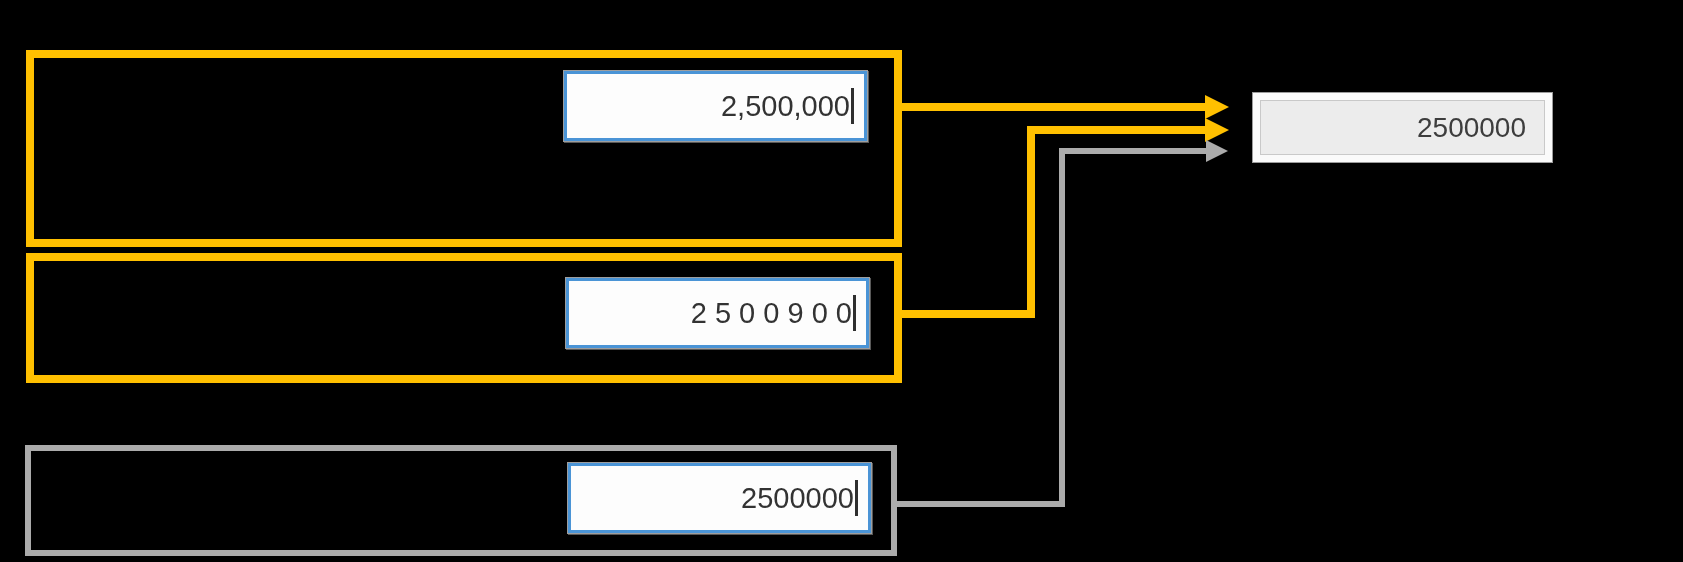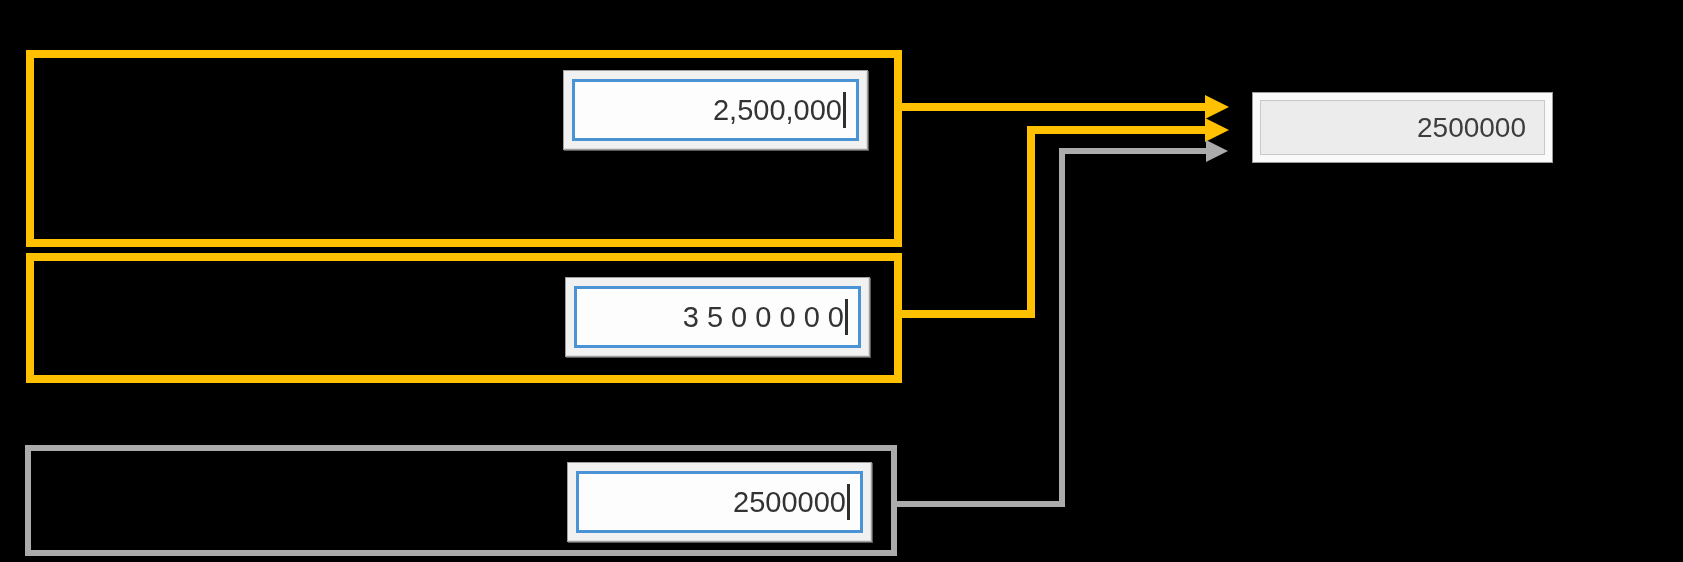--- a/index.html
+++ b/index.html
@@ -26,25 +26,24 @@
   .head.gold { fill: var(--highlight); }
   .head.gray { fill: var(--neutral); }
 
   .group { position: absolute; z-index: 2; background: transparent; }
   .group-1 { left: 26px; top: 50px; width: 876px; height: 197px; border: 8px solid var(--highlight); }
   .group-2 { left: 26px; top: 253px; width: 876px; height: 130px; border: 8px solid var(--highlight); }
   .group-3 { left: 25px; top: 445px; width: 872px; height: 111px; border: 6px solid var(--neutral); }
 
   .field {
     position: absolute;
-    width: 305px; height: 80px;
+    width: 305px; height: 72px;
     background: #f1f1f1;
     border: 1px solid #9e9e9e;
     box-shadow: 1px 1px 0 rgba(255,255,255,0.35), inset -1px -1px 0 #dcdcdc;
-    padding: 8px;
   }
   .group-1 .field { left: 529px; top: 12px; }
   .group-2 .field { left: 531px; top: 16px; }
   .group-3 .field { left: 536px; top: 11px; }
 
   .field-inner {
     width: 100%; height: 100%;
     border: 3px solid var(--field-border);
     background: #fdfdfd;
     display: flex; align-items: center; justify-content: flex-end;
@@ -96,21 +95,21 @@
     <div class="field">
       <div class="field-inner">
         <span>2,500,000</span><span class="caret"></span>
       </div>
     </div>
   </div>
 
   <div class="group group-2">
     <div class="field">
       <div class="field-inner">
-        <span>3 5 0 0 0 0 0</span><span class="caret"></span>
+        <span>2 5 0 0 9 0 0</span><span class="caret"></span>
       </div>
     </div>
   </div>
 
   <div class="group group-3">
     <div class="field">
       <div class="field-inner">
         <span>2500000</span><span class="caret"></span>
       </div>
     </div>

